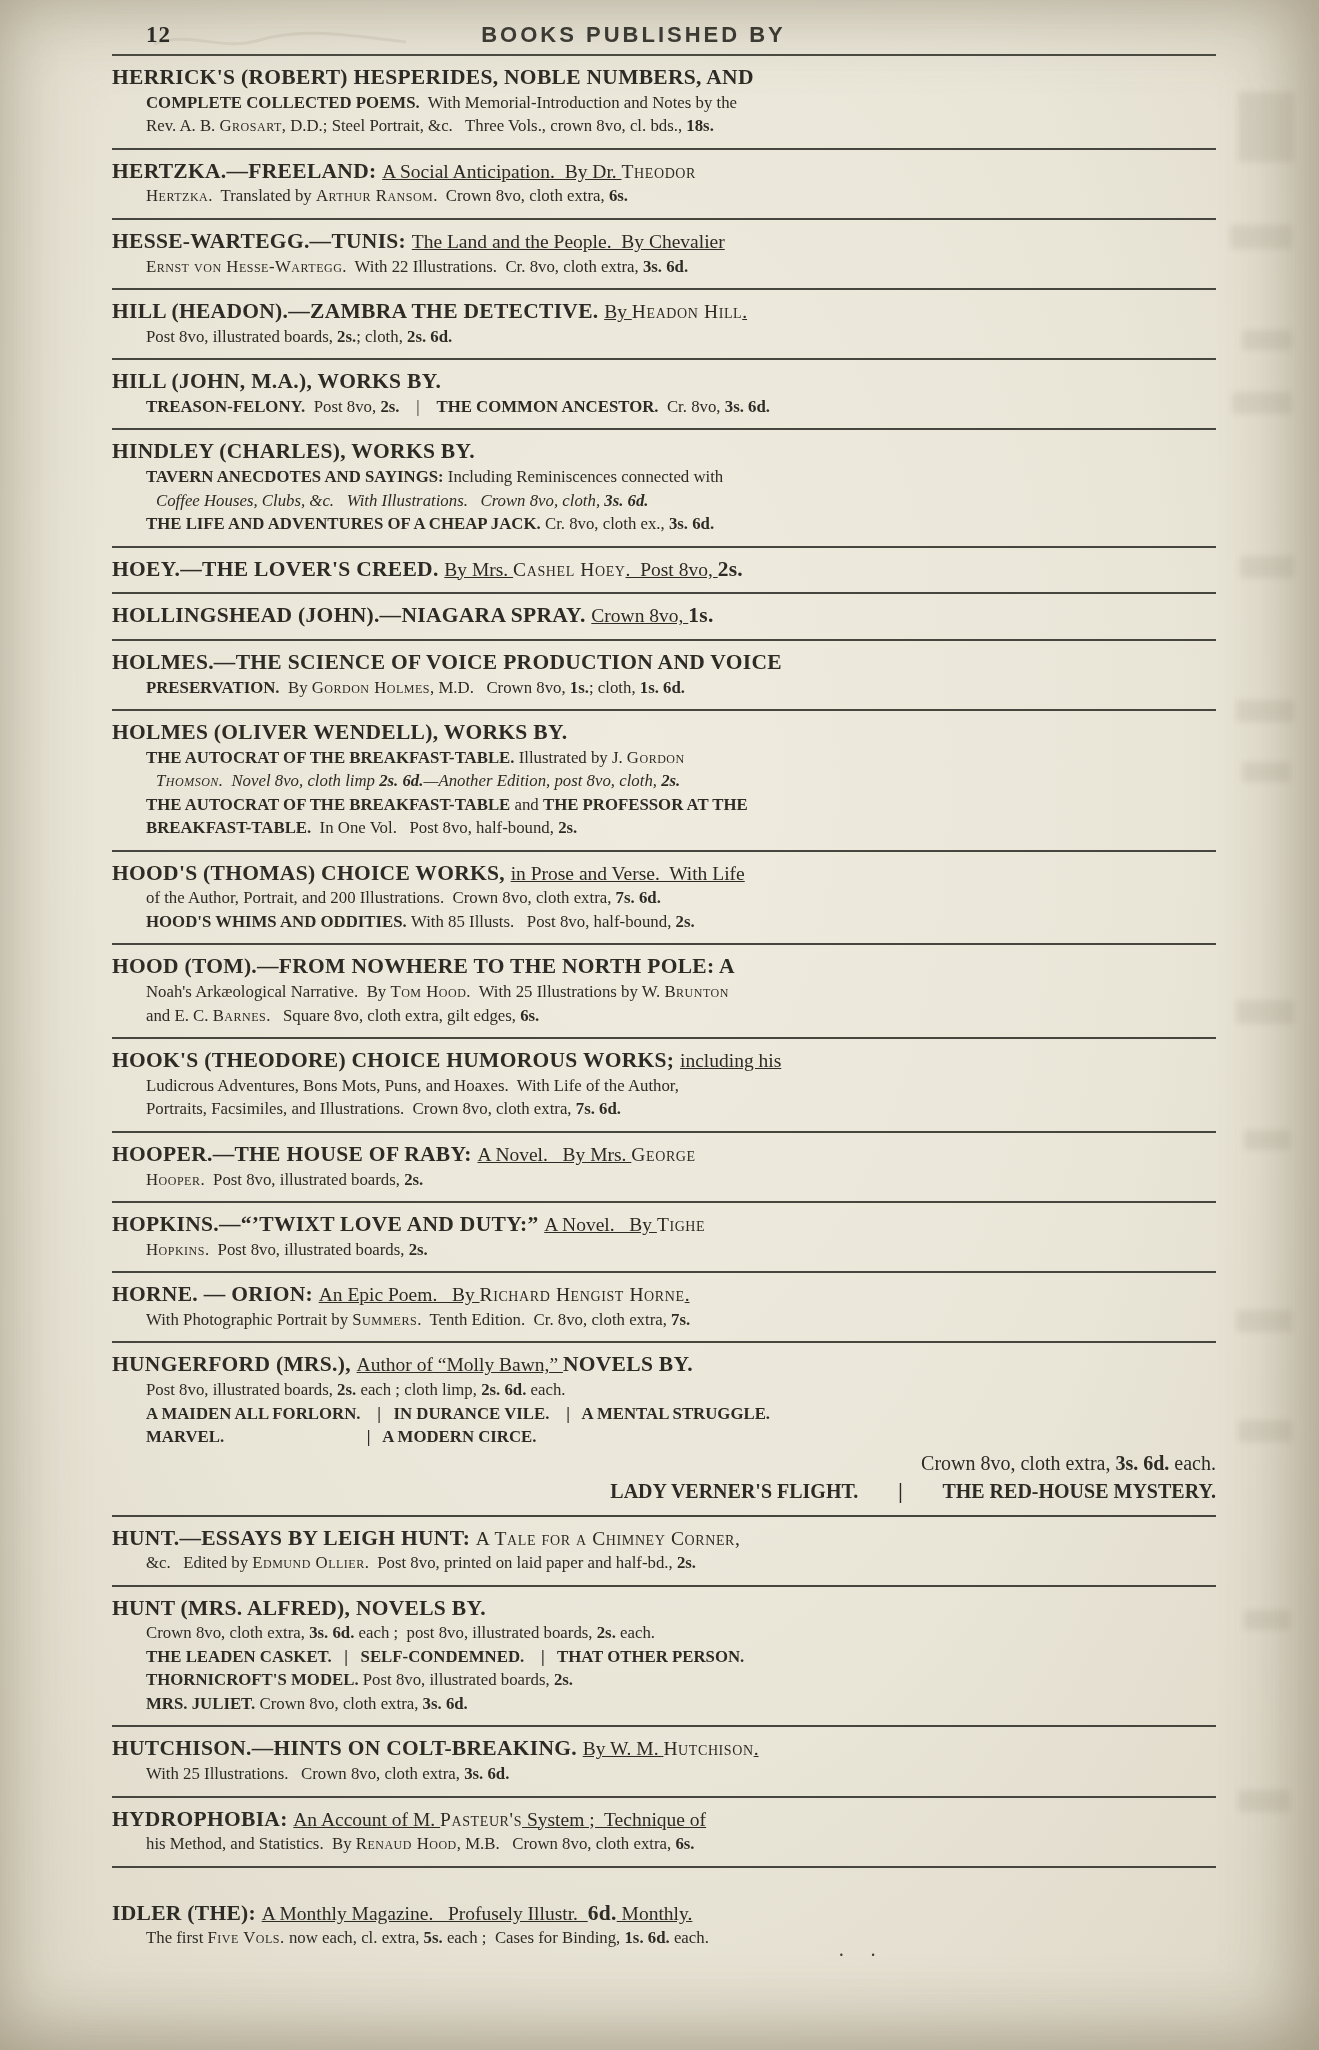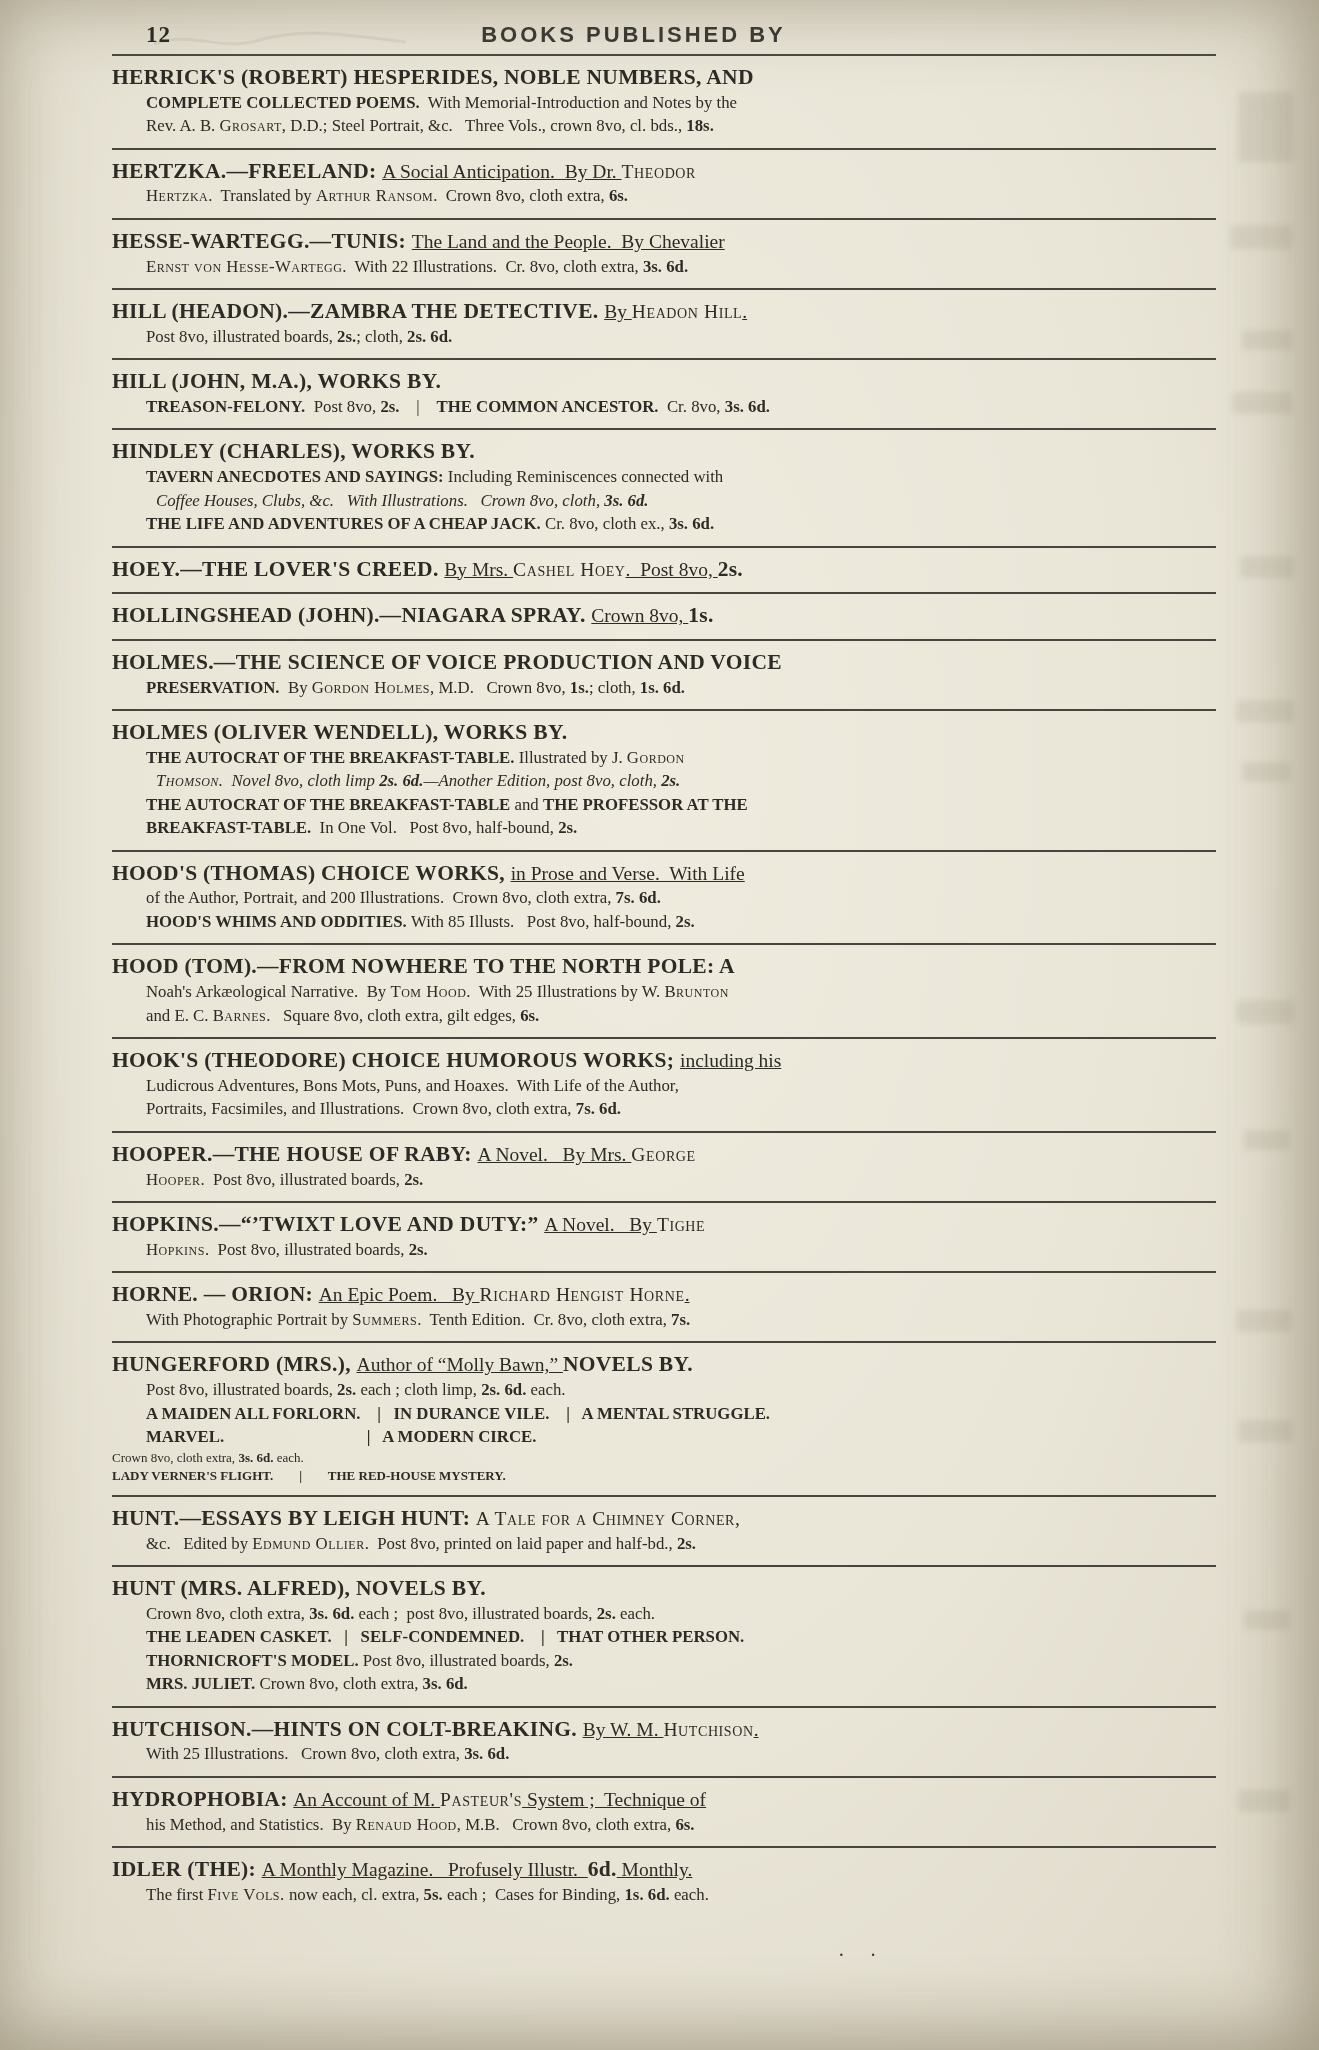--- a/index.html
+++ b/index.html
@@ -26,26 +26,26 @@
     font-family:"Liberation Sans","DejaVu Sans",sans-serif;
     font-weight:700;font-size:22px;letter-spacing:3px;color:#3b3a33;
     padding-right:120px;
   }
   .entries{}
   .entry{
     padding:8px 0 10px 0;
     border-bottom:2px solid #47463e;
     position:relative;
   }
-  .entry:last-child{border-bottom:none;}
+  .entry:last-child{border-bottom:none;margin-top:24px;}
   .line{white-space:pre-wrap;color:#2d2b25;}
   .line.lg{font-size:21.5px;line-height:1.24;}
   .line.sm{font-size:16.8px;line-height:1.40;margin-left:34px;}
   .line.sm2{font-size:16.8px;line-height:1.40;margin-left:44px;font-style:italic;}
-  .line.ctr{font-size:13px;line-height:1.40;text-align:left;}
+  .line.ctr{font-size:20px;line-height:1.40;text-align:right;}
   .s-hb{font-weight:700;letter-spacing:.3px;}
   .s-hr{font-size:19.5px;text-decoration:underline;}
   .s-hsc{font-size:19.5px;font-variant:small-caps;letter-spacing:.6px;}
   .s-b{font-weight:700;}
   .s-sc{font-variant:small-caps;letter-spacing:.5px;}
   .s-r{}
   
   .ghost{position:absolute;background:#675f49;opacity:.11;filter:blur(3px);border-radius:3px;}
   .smudge{position:absolute;opacity:.28;}
   .footer-mark{position:absolute;left:838px;top:1944px;font-size:20px;letter-spacing:10px;color:#3a382f;}

